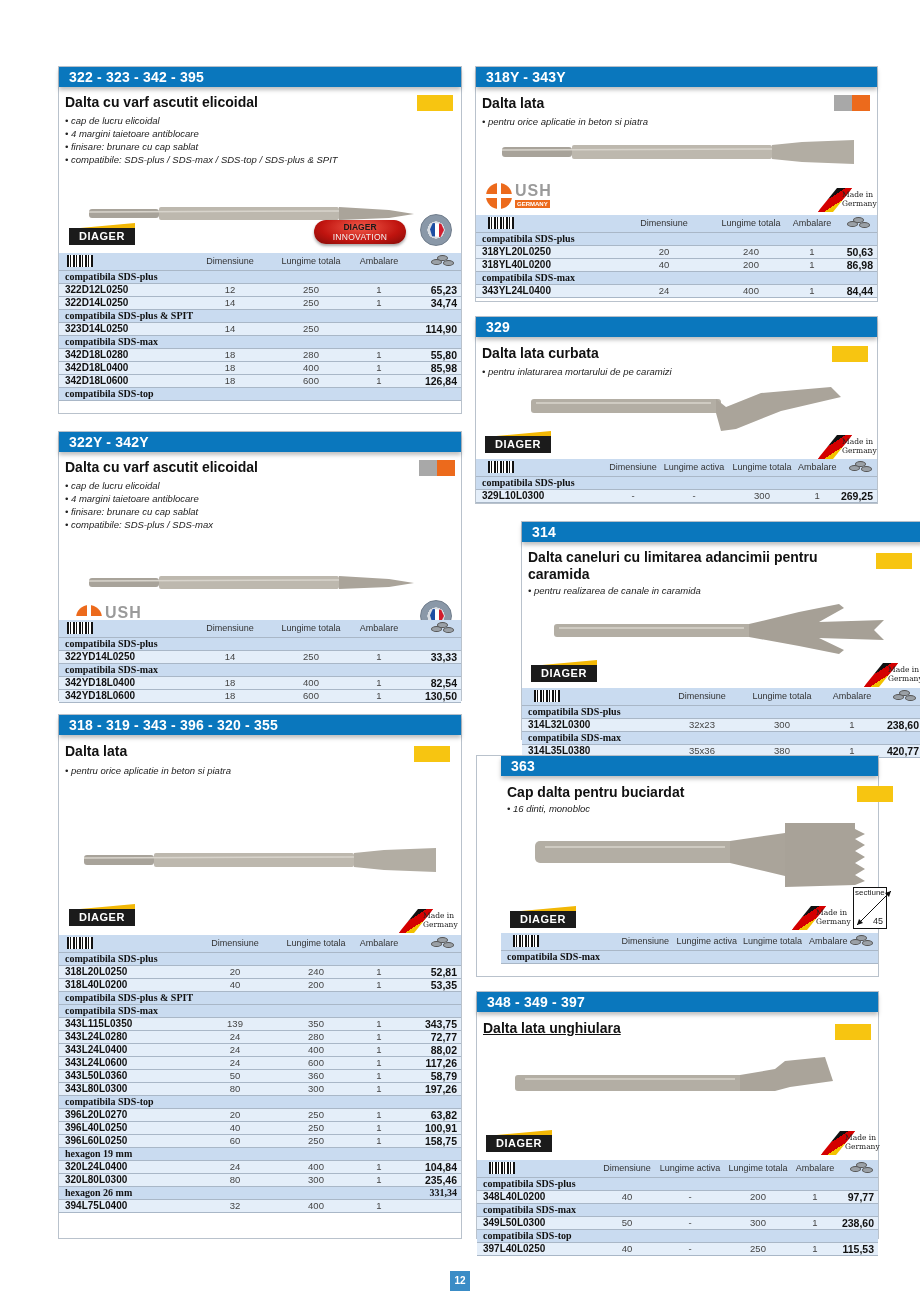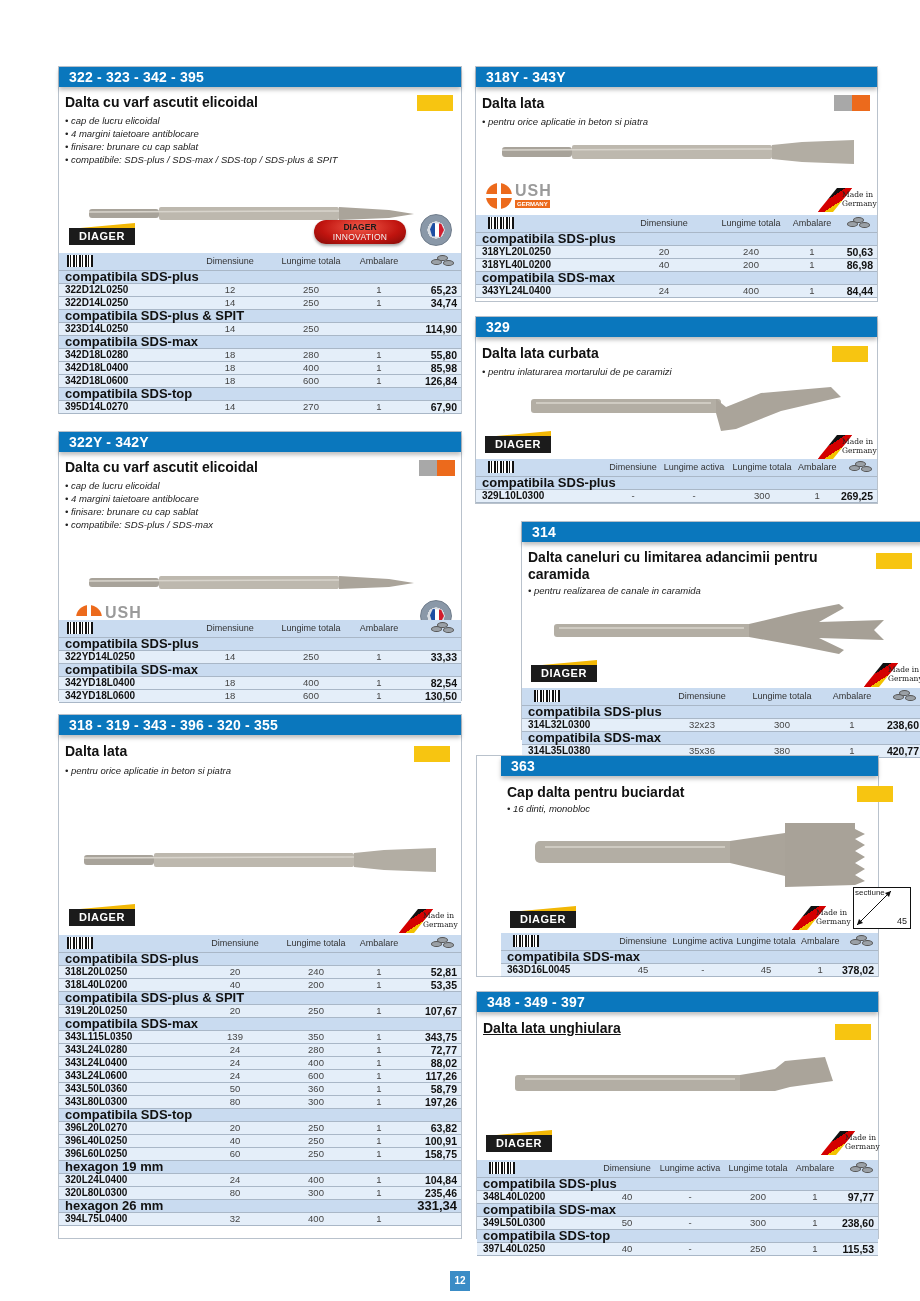--- a/index.html
+++ b/index.html
@@ -27,29 +27,29 @@
   .logo-ush .sub { position: absolute; left: 29px; top: 17px; background: #ec6a1c; color: #fff; font-size: 6px; font-weight: bold; padding: 0 2px; line-height: 8px; }
   .made-de { position: absolute; width: 50px; height: 28px; }
   .made-de .flag { position: absolute; left: 2px; top: 2px; width: 22px; height: 24px; transform: skewX(-28deg); background: linear-gradient(135deg, #111 0 33%, #d40000 33% 66%, #f2c200 66% 100%); clip-path: polygon(30% 0, 100% 0, 70% 100%, 0 100%); }
   .made-de .t { position: absolute; left: 20px; top: 5px; font-family: "DejaVu Serif", serif; font-size: 7.5px; line-height: 8.5px; color: #222; }
   .badge-fr { position: absolute; width: 32px; height: 32px; border-radius: 50%; background: radial-gradient(circle, #d9dde2 0 40%, #8a98a8 41% 100%); border: 1px solid #6f7c8b; }
   .badge-fr::before { content: ""; position: absolute; left: 9px; top: 8px; width: 14px; height: 14px; background: linear-gradient(90deg, #1d4ea3 0 33%, #fff 33% 66%, #d21c2c 66% 100%); clip-path: polygon(20% 0, 80% 5%, 100% 50%, 75% 100%, 15% 95%, 0 45%); }
   .innov { position: absolute; width: 92px; height: 24px; border-radius: 12px; background: radial-gradient(ellipse at 50% 30%, #f35a4a 0, #c0140f 60%, #7e0c08 100%); box-shadow: 0 2px 3px rgba(0,0,0,0.35); text-align: center; }
   .innov .l1 { font-size: 8.5px; font-weight: bold; color: #1b1b1b; line-height: 10px; padding-top: 2px; }
   .innov .l2 { font-size: 8.5px; color: #f2f2f2; line-height: 10px; letter-spacing: 0.3px; }
 
-  .sectiune { position: absolute; width: 58px; height: 42px; border: 1.5px solid #111; background: #fff; }
+  .sectiune { position: absolute; width: 34px; height: 42px; border: 1.5px solid #111; background: #fff; }
   .sectiune .lbl { position: absolute; left: 1px; top: 0; font-size: 8px; color: #222; }
   .sectiune .val { position: absolute; right: 3px; bottom: 2px; font-size: 9px; color: #222; }
   .sectiune svg { position: absolute; left: 0; top: 0; }
 
   table.pt { position: absolute; left: 0; width: 100%; border-collapse: collapse; font-size: 9.5px; }
   table.pt th { background: #c9dbf0; font-weight: normal; color: #333; height: 17px; border-bottom: 1px solid #a9b7c7; font-size: 9px; }
   table.pt td { height: 13px; line-height: 12px; border-bottom: 1px solid #a9b7c7; background: #e4eef9; color: #444; }
-  table.pt tr.grp td { background: #c9dbf0; font-weight: bold; color: #111; font-size: 13px; }
+  table.pt tr.grp td { background: #c9dbf0; font-weight: bold; color: #111; font-size: 10px; font-family: Liberation Serif, serif; }
   table.pt td.code { font-weight: bold; color: #111; padding-left: 6px; font-size: 10px; }
   table.pt td.price { font-weight: bold; color: #111; text-align: right; padding-right: 4px; font-size: 10.5px; }
   table.pt td.c { text-align: center; }
   .barcode { display: inline-block; width: 26px; height: 12px; background: repeating-linear-gradient(90deg, #111 0 2px, #fff 2px 3px, #111 3px 4px, #fff 4px 6px); vertical-align: middle; }
   .coins { display: inline-block; position: relative; width: 24px; height: 12px; vertical-align: middle; }
   .coins i { position: absolute; width: 11px; height: 6px; border-radius: 50%; background: #9aa0a6; border: 1px solid #555; }
 
   .page-num { position: absolute; left: 450px; top: 1271px; width: 20px; height: 20px; background: #3a8cc6; color: #fff; font-size: 10px; font-weight: bold; text-align: center; line-height: 20px; }
 </style>
 </head>
@@ -146,27 +146,20 @@
       <tr>
             <td class="code">342D18L0600</td>
             <td class="c">18</td>
             <td class="c">600</td>
             <td class="c">1</td>
             <td class="price">126,84</td>
           </tr>
       <tr class="grp">
             <td colspan="5" class="code">compatibila SDS-top</td>
           </tr>
-      <tr>
-            <td class="code">395D14L0270</td>
-            <td class="c">14</td>
-            <td class="c">270</td>
-            <td class="c">1</td>
-            <td class="price">67,90</td>
-          </tr>
     </tbody>
       </table>
   </div>
 </div>
 
 <div class="card" style="left:58px;top:431px;width:404px;height:270px;">
   <div class="card-head">322Y - 342Y</div>
   <div class="card-body" style="height:250px;">
     <div class="title" style="top:7px;">Dalta cu varf ascutit elicoidal</div>
     <div class="swatch" style="left:360px;top:8px;width:36px;">
@@ -291,27 +284,20 @@
           </tr>
       <tr>
             <td class="code">318L40L0200</td>
             <td class="c">40</td>
             <td class="c">200</td>
             <td class="c">1</td>
             <td class="price">53,35</td>
           </tr>
       <tr class="grp">
             <td colspan="5" class="code">compatibila SDS-plus &amp; SPIT</td>
-          </tr>
-      <tr>
-            <td class="code">319L20L0250</td>
-            <td class="c">20</td>
-            <td class="c">250</td>
-            <td class="c">1</td>
-            <td class="price">107,67</td>
           </tr>
       <tr class="grp">
             <td colspan="5" class="code">compatibila SDS-max</td>
           </tr>
       <tr>
             <td class="code">343L115L0350</td>
             <td class="c">139</td>
             <td class="c">350</td>
             <td class="c">1</td>
             <td class="price">343,75</td>
@@ -650,28 +636,20 @@
             <th style="text-align:left;padding-left:12px;"><span class="barcode"></span></th>
             <th>Dimensiune</th>
             <th>Lungime activa</th>
             <th>Lungime totala</th>
             <th>Ambalare</th>
             <th style="text-align:right;padding-right:4px;"><span class="coins"><i style="left:0;top:4px"></i><i style="left:12px;top:5px"></i><i style="left:6px;top:0"></i></span></th>
           </tr>
       <tr class="grp">
             <td colspan="6" class="code">compatibila SDS-max</td>
           </tr>
-      <tr>
-            <td class="code">363D16L0045</td>
-            <td class="c">45</td>
-            <td class="c">-</td>
-            <td class="c">45</td>
-            <td class="c">1</td>
-            <td class="price">378,02</td>
-          </tr>
     </tbody>
       </table>
   </div>
 </div>
 
 <div class="card" style="left:476px;top:991px;width:403px;height:248px;">
   <div class="card-head">348 - 349 - 397</div>
   <div class="card-body" style="height:228px;">
     <div class="title" style="top:8px;text-decoration:underline;">Dalta lata unghiulara</div>
     <div class="swatch" style="left:358px;top:12px;width:36px;">

